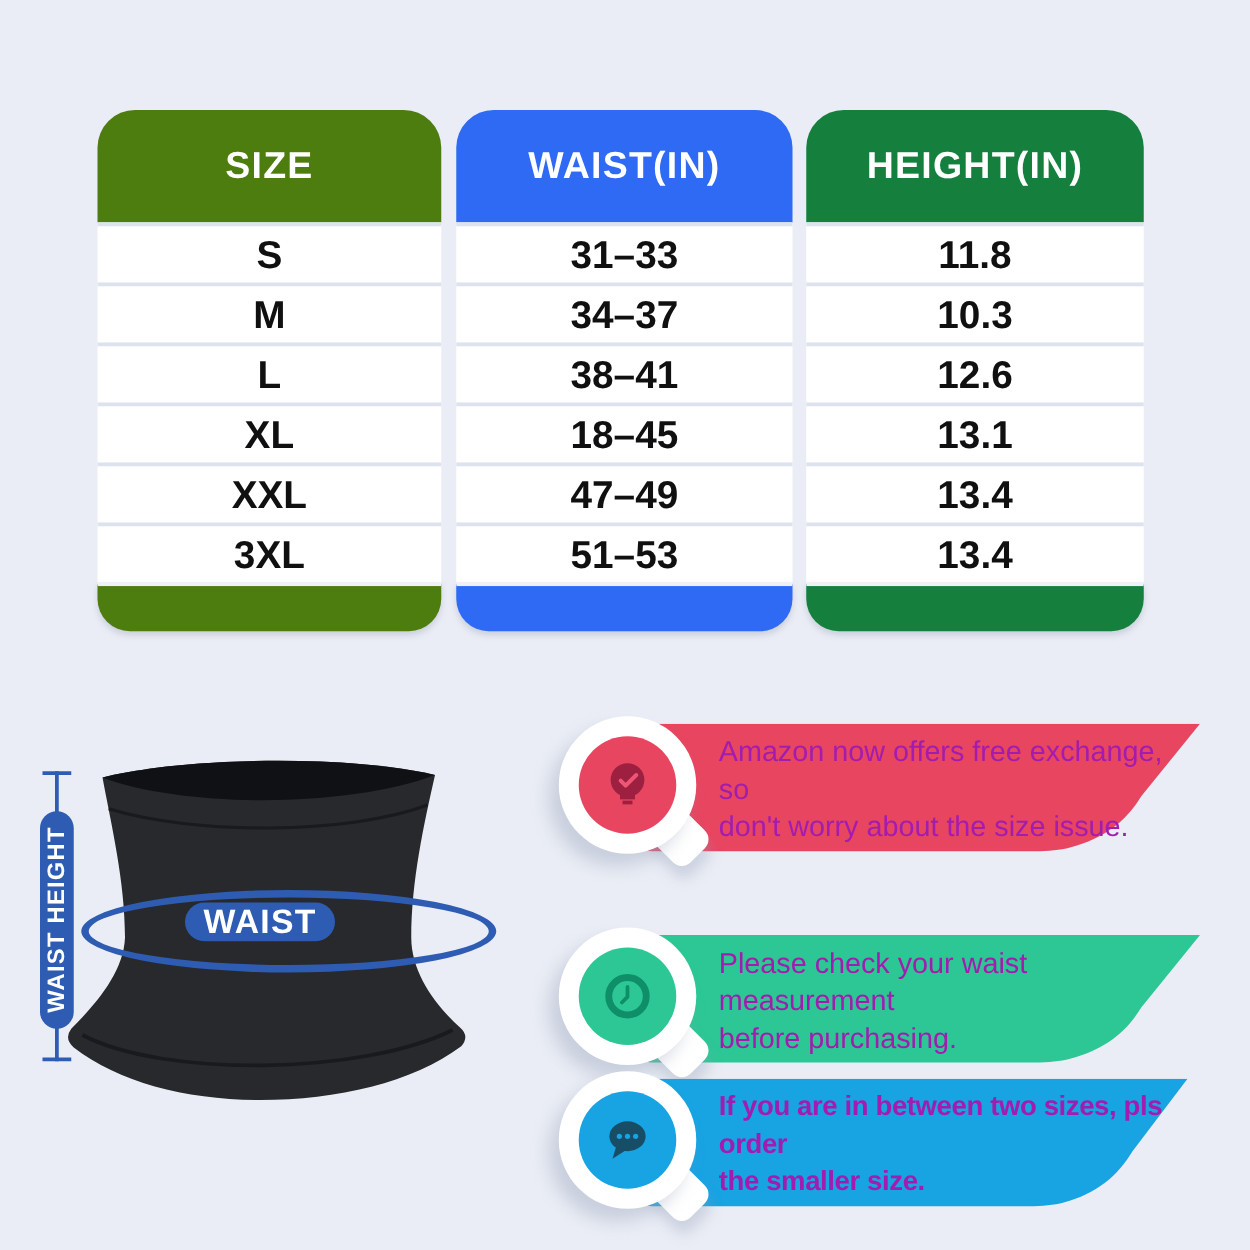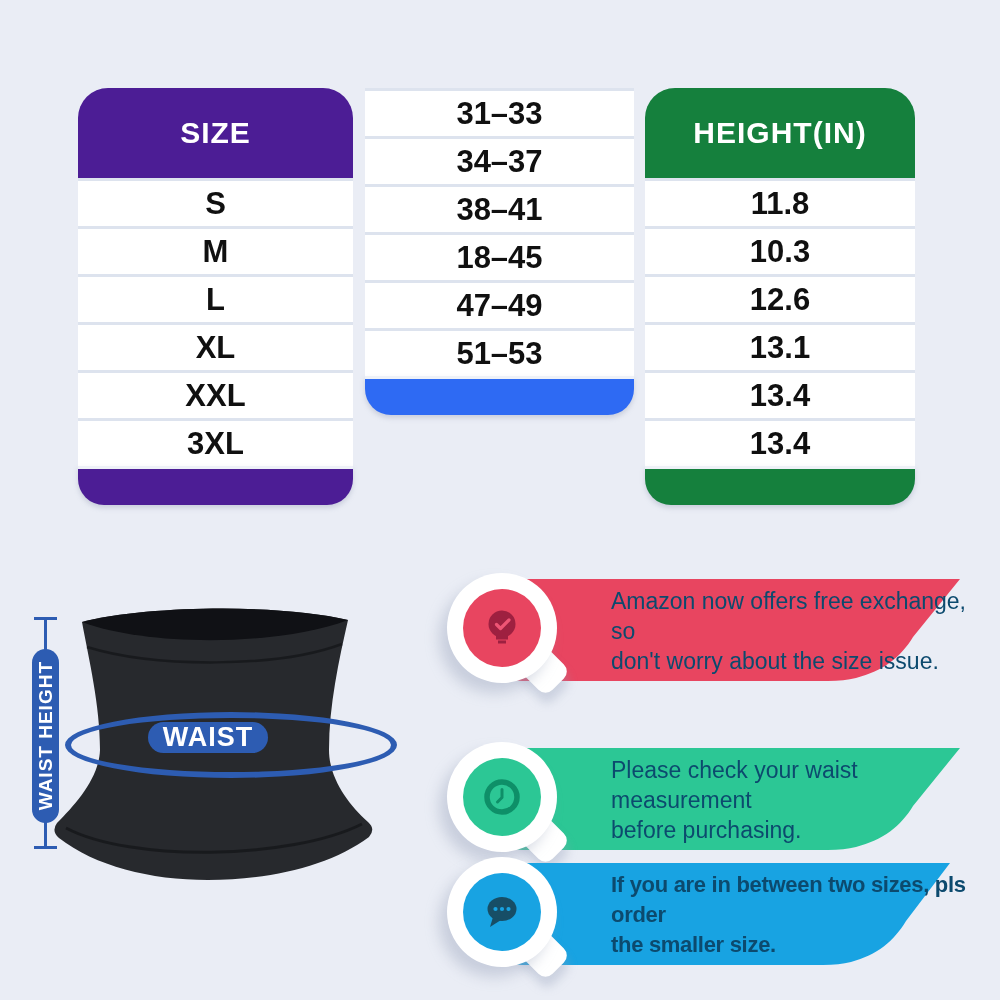--- a/index.html
+++ b/index.html
@@ -7,21 +7,21 @@
   .page{position:relative;width:1000px;height:1000px;background:#eaedf5;overflow:hidden;}
 
   
   .size-table{position:absolute;left:78px;top:88px;display:flex;gap:11px;}
   .tcol{display:flex;flex-direction:column;}
   .tcol-size{width:275px;}
   .tcol-waist{width:269px;margin-left:1px;}
   .tcol-height{width:270px;}
   .thdr{height:90px;border-radius:30px 30px 0 0;display:flex;align-items:center;justify-content:center;
         color:#fff;font-size:30px;font-weight:bold;letter-spacing:1px;}
-  .c-green{background:#4c1d95;}
+  .c-green{background:#4d7c0f;}
   .c-blue{background:#2e6af3;}
   .c-orange{background:#15803d;}
   .tcell{height:45px;background:#fff;border-top:3px solid #dde3ee;display:flex;align-items:center;
          justify-content:center;font-size:31px;font-weight:bold;color:#101010;}
   .tftr{height:36px;border-top:3px solid #eef1f7;border-radius:0 0 26px 26px;box-shadow:0 3px 5px rgba(140,150,175,.35);}
 
   
   .illustration{position:absolute;left:30px;top:600px;width:410px;height:300px;}
   .trainer-svg{position:absolute;left:0;top:0;}
   .dim-line{position:absolute;left:14px;top:17px;width:3px;height:232px;background:#2d5cb2;}
@@ -33,22 +33,22 @@
   .vpill span{writing-mode:vertical-rl;transform:rotate(180deg);color:#fff;font-size:19px;font-weight:bold;
          letter-spacing:1px;white-space:nowrap;}
   .ring{position:absolute;left:35px;top:112px;width:320px;height:54px;border:6px solid #2d5cb2;border-radius:50%;}
   .waist-pill{position:absolute;left:118px;top:122px;width:120px;height:31px;background:#2d5cb2;border-radius:16px;
          display:flex;align-items:center;justify-content:center;color:#fff;font-size:27px;font-weight:bold;letter-spacing:1px;}
 
   
   .tip{position:absolute;left:440px;width:545px;height:104px;}
   .tip-1{top:579px;} .tip-2{top:748px;text-decoration:underline;} .tip-3{top:863px;}
   .tip-shape{position:absolute;left:70px;top:0;width:460px;height:104px;}
-  .tip-text{position:absolute;left:135px;top:50%;transform:translateY(-50%);width:360px;color:#0c4a6e;
-            font-size:23px;line-height:30px;margin-left:36px;}
+  .tip-text{position:absolute;left:135px;top:50%;transform:translateY(-50%);width:360px;color:#a21caf;
+            font-size:23px;line-height:30px;}
   .tip-3 .tip-text{font-weight:bold;font-size:22px;line-height:30px;letter-spacing:-0.3px;}
   .badge{position:absolute;left:7px;top:-6px;width:110px;height:110px;}
   .badge-handle{position:absolute;left:72px;top:60px;width:36px;height:60px;background:#fff;border-radius:10px;
             transform:rotate(-45deg);box-shadow:-6px 8px 10px rgba(150,160,185,.35);}
   .badge-circle{position:absolute;left:0;top:0;width:110px;height:110px;border-radius:50%;background:#fff;
             box-shadow:-8px 10px 14px rgba(150,160,185,.4);}
   .badge-inner{position:absolute;left:16px;top:16px;width:78px;height:78px;border-radius:50%;
             display:flex;align-items:center;justify-content:center;}
   .bg-red{background:#e84560;} .bg-green{background:#2cc795;} .bg-sky{background:#18a3e2;}
 </style>
@@ -63,20 +63,21 @@
       <div class="tcell">S</div>
       <div class="tcell">M</div>
       <div class="tcell">L</div>
       <div class="tcell">XL</div>
       <div class="tcell">XXL</div>
       <div class="tcell">3XL</div>
       <div class="tftr c-green"></div>
     </div>
 
     <div class="tcol tcol-waist">
+      <div class="thdr c-blue">WAIST(IN)</div>
       <div class="tcell">31–33</div>
       <div class="tcell">34–37</div>
       <div class="tcell">38–41</div>
       <div class="tcell">18–45</div>
       <div class="tcell">47–49</div>
       <div class="tcell">51–53</div>
       <div class="tftr c-blue"></div>
     </div>
 
     <div class="tcol tcol-height">

